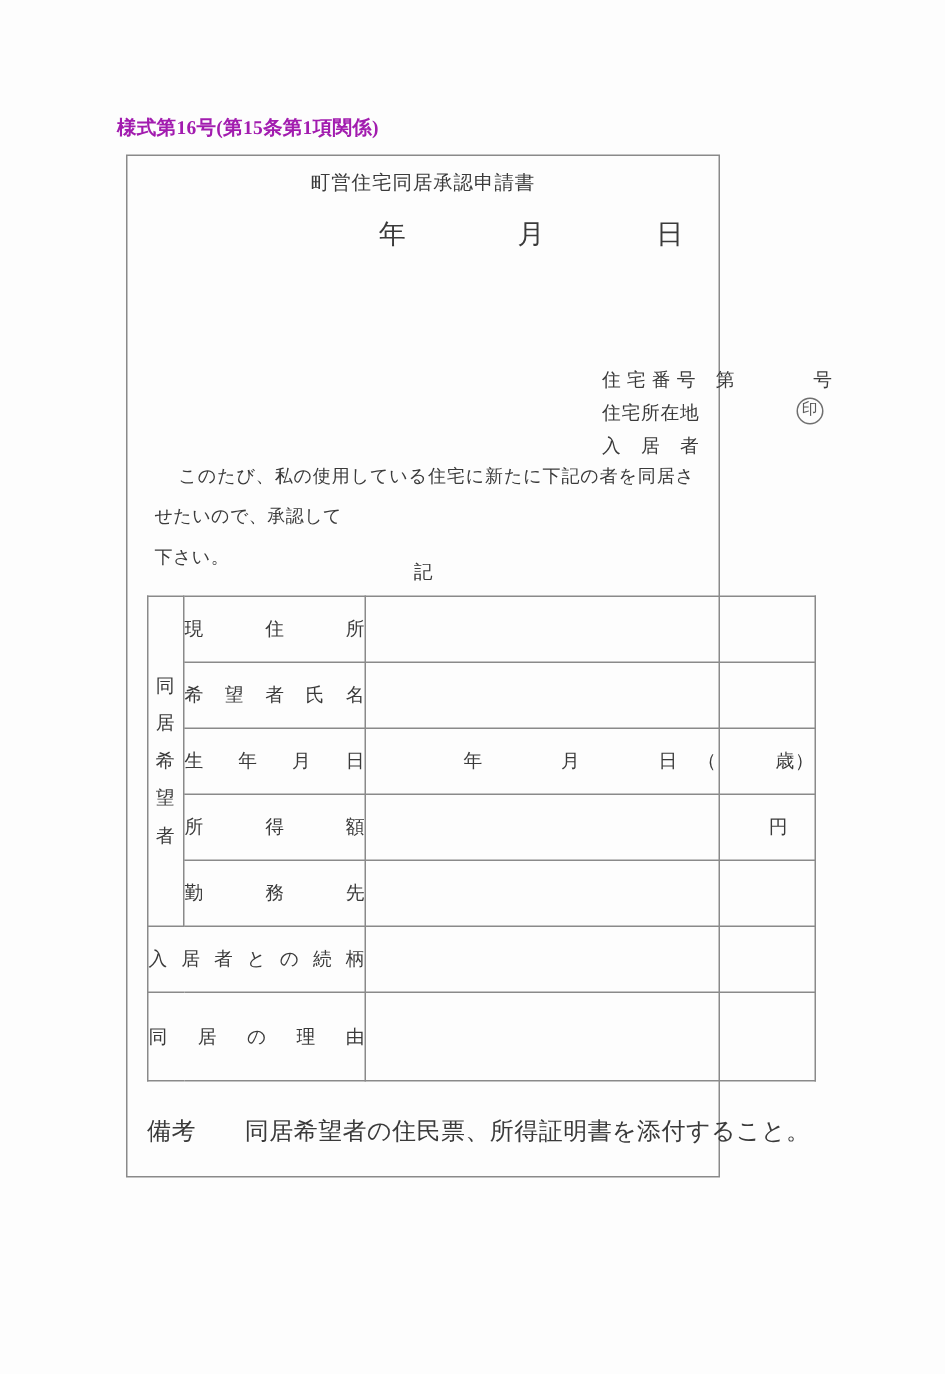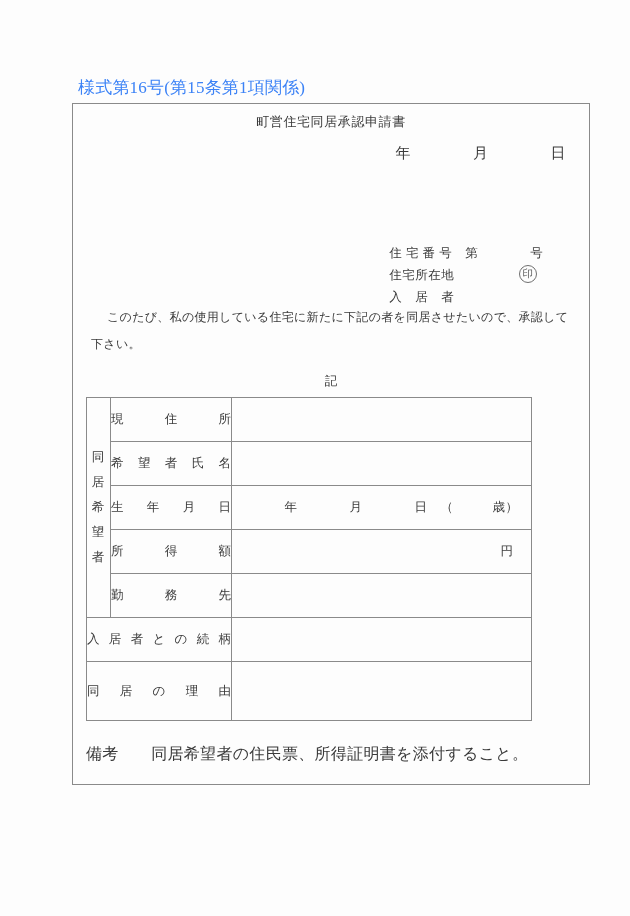--- a/index.html
+++ b/index.html
@@ -24,32 +24,33 @@
     width: 630px;
     height: 916px;
     background: #fdfdfd;
   }
 
   
   .form-no {
     position: absolute;
     left: 78px;
     top: 76px;
-    font-size: 17px;
+    font-size: 13px;
     letter-spacing: 0.2px;
     white-space: nowrap;
-    color: #3b82f6;
+    color: #a21caf;
+    font-weight: bold;
   }
 
   
   .frame {
     position: absolute;
-    left: 72px;
+    left: 84px;
     top: 103px;
-    width: 518px;
+    width: 396px;
     height: 682px;
     border: 1px solid #8a8a8a;
     box-sizing: border-box;
   }
 
   .inner {
     position: absolute;
     left: 0;
     top: 0;
     right: 0;
@@ -63,21 +64,21 @@
     top: 9px;
     text-align: center;
     font-size: 13px;
     letter-spacing: 0.6px;
   }
 
   .date-line {
     position: absolute;
     right: 23px;
     top: 40px;
-    font-size: 15px;
+    font-size: 18px;
     letter-spacing: 0.5px;
     white-space: pre;
   }
 
   .addressee {
     position: absolute;
     left: 20px;
     top: 71px;
     font-size: 12.5px;
     letter-spacing: 0.5px;
@@ -176,21 +177,21 @@
     width: 100%;
   }
   .spread span { display: inline-block; }
 
   td.value-cell {
     height: 43px;
     padding: 0 12px;
   }
   .dob-line {
     white-space: pre;
-    text-align: center;
+    text-align: right;
     letter-spacing: 0.5px;
     padding-left: 40px;
   }
   .money-line {
     text-align: right;
     padding-right: 18px;
   }
 
   td.wide-label {
     height: 40px;

